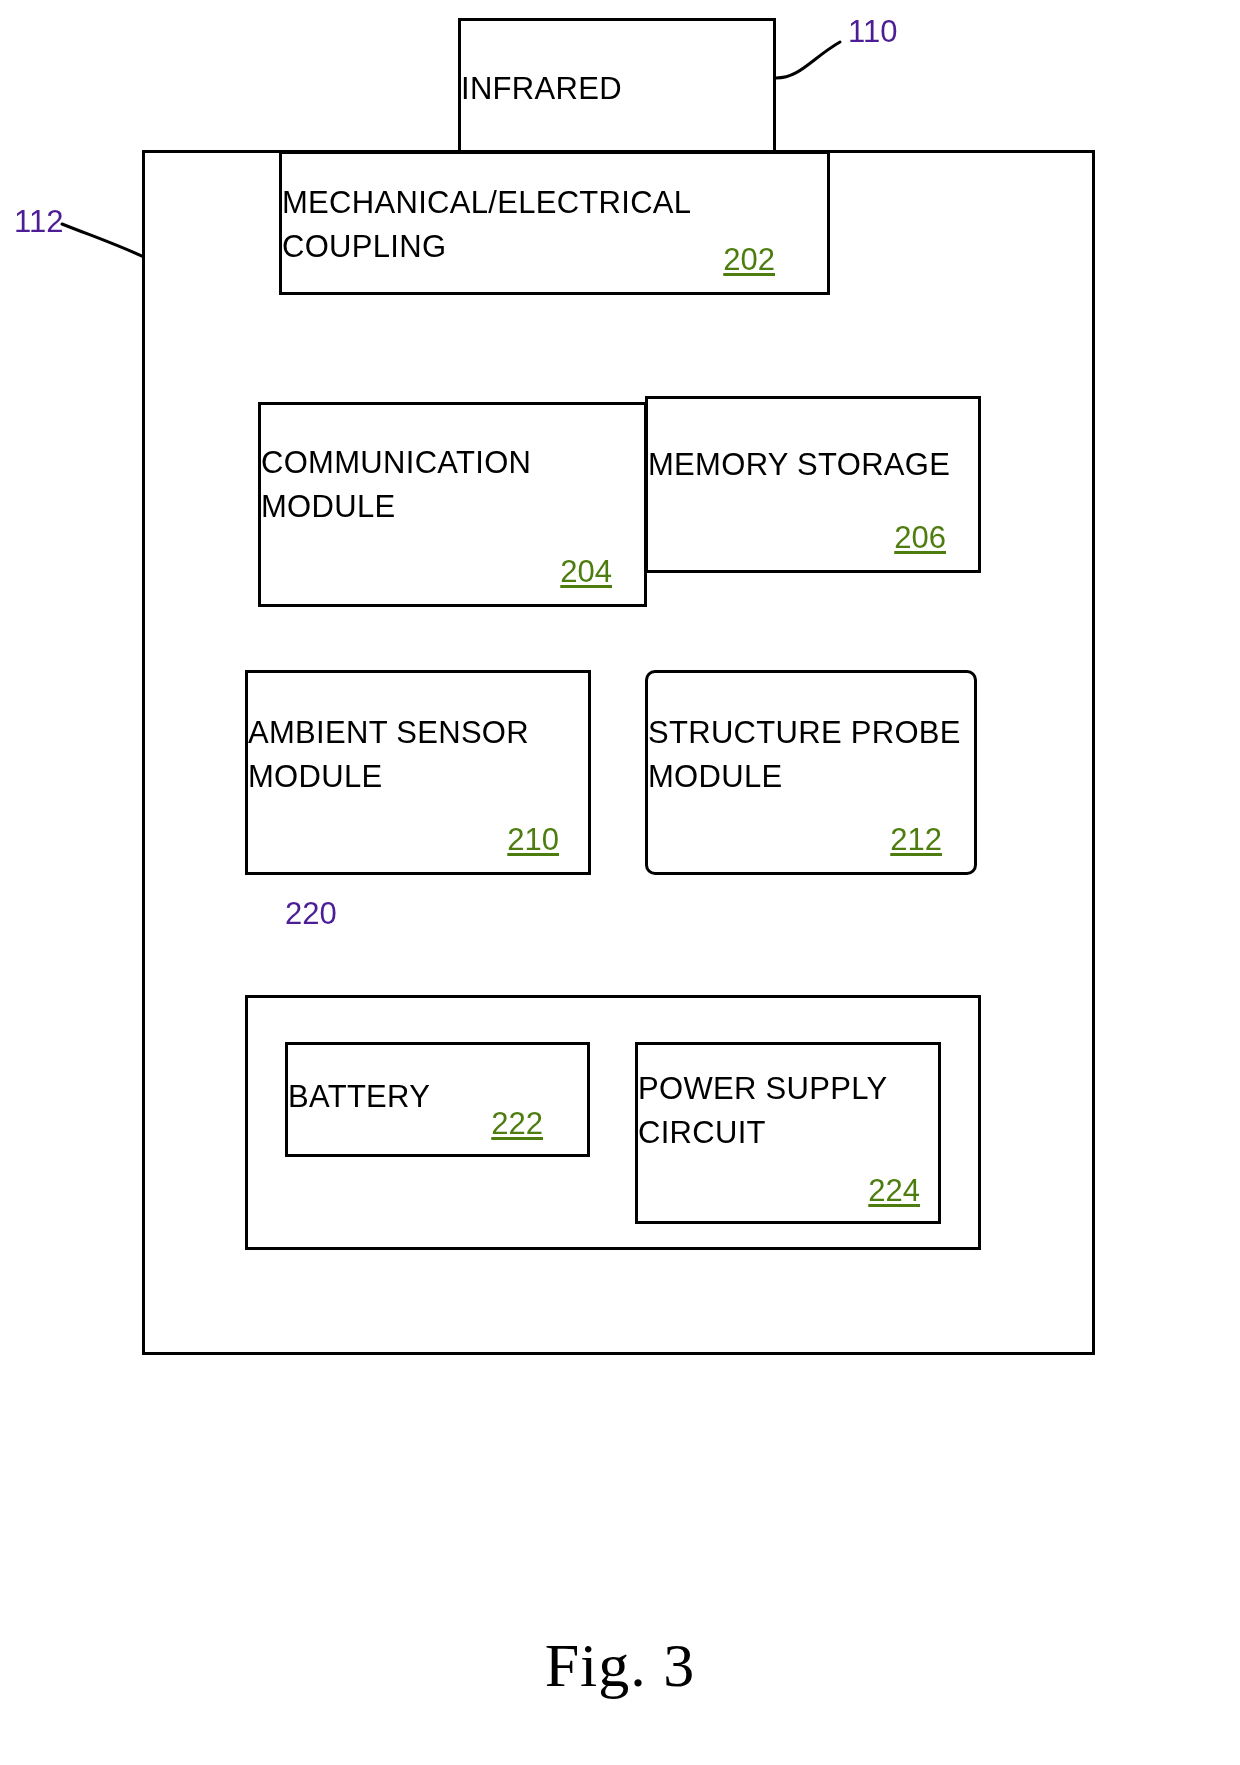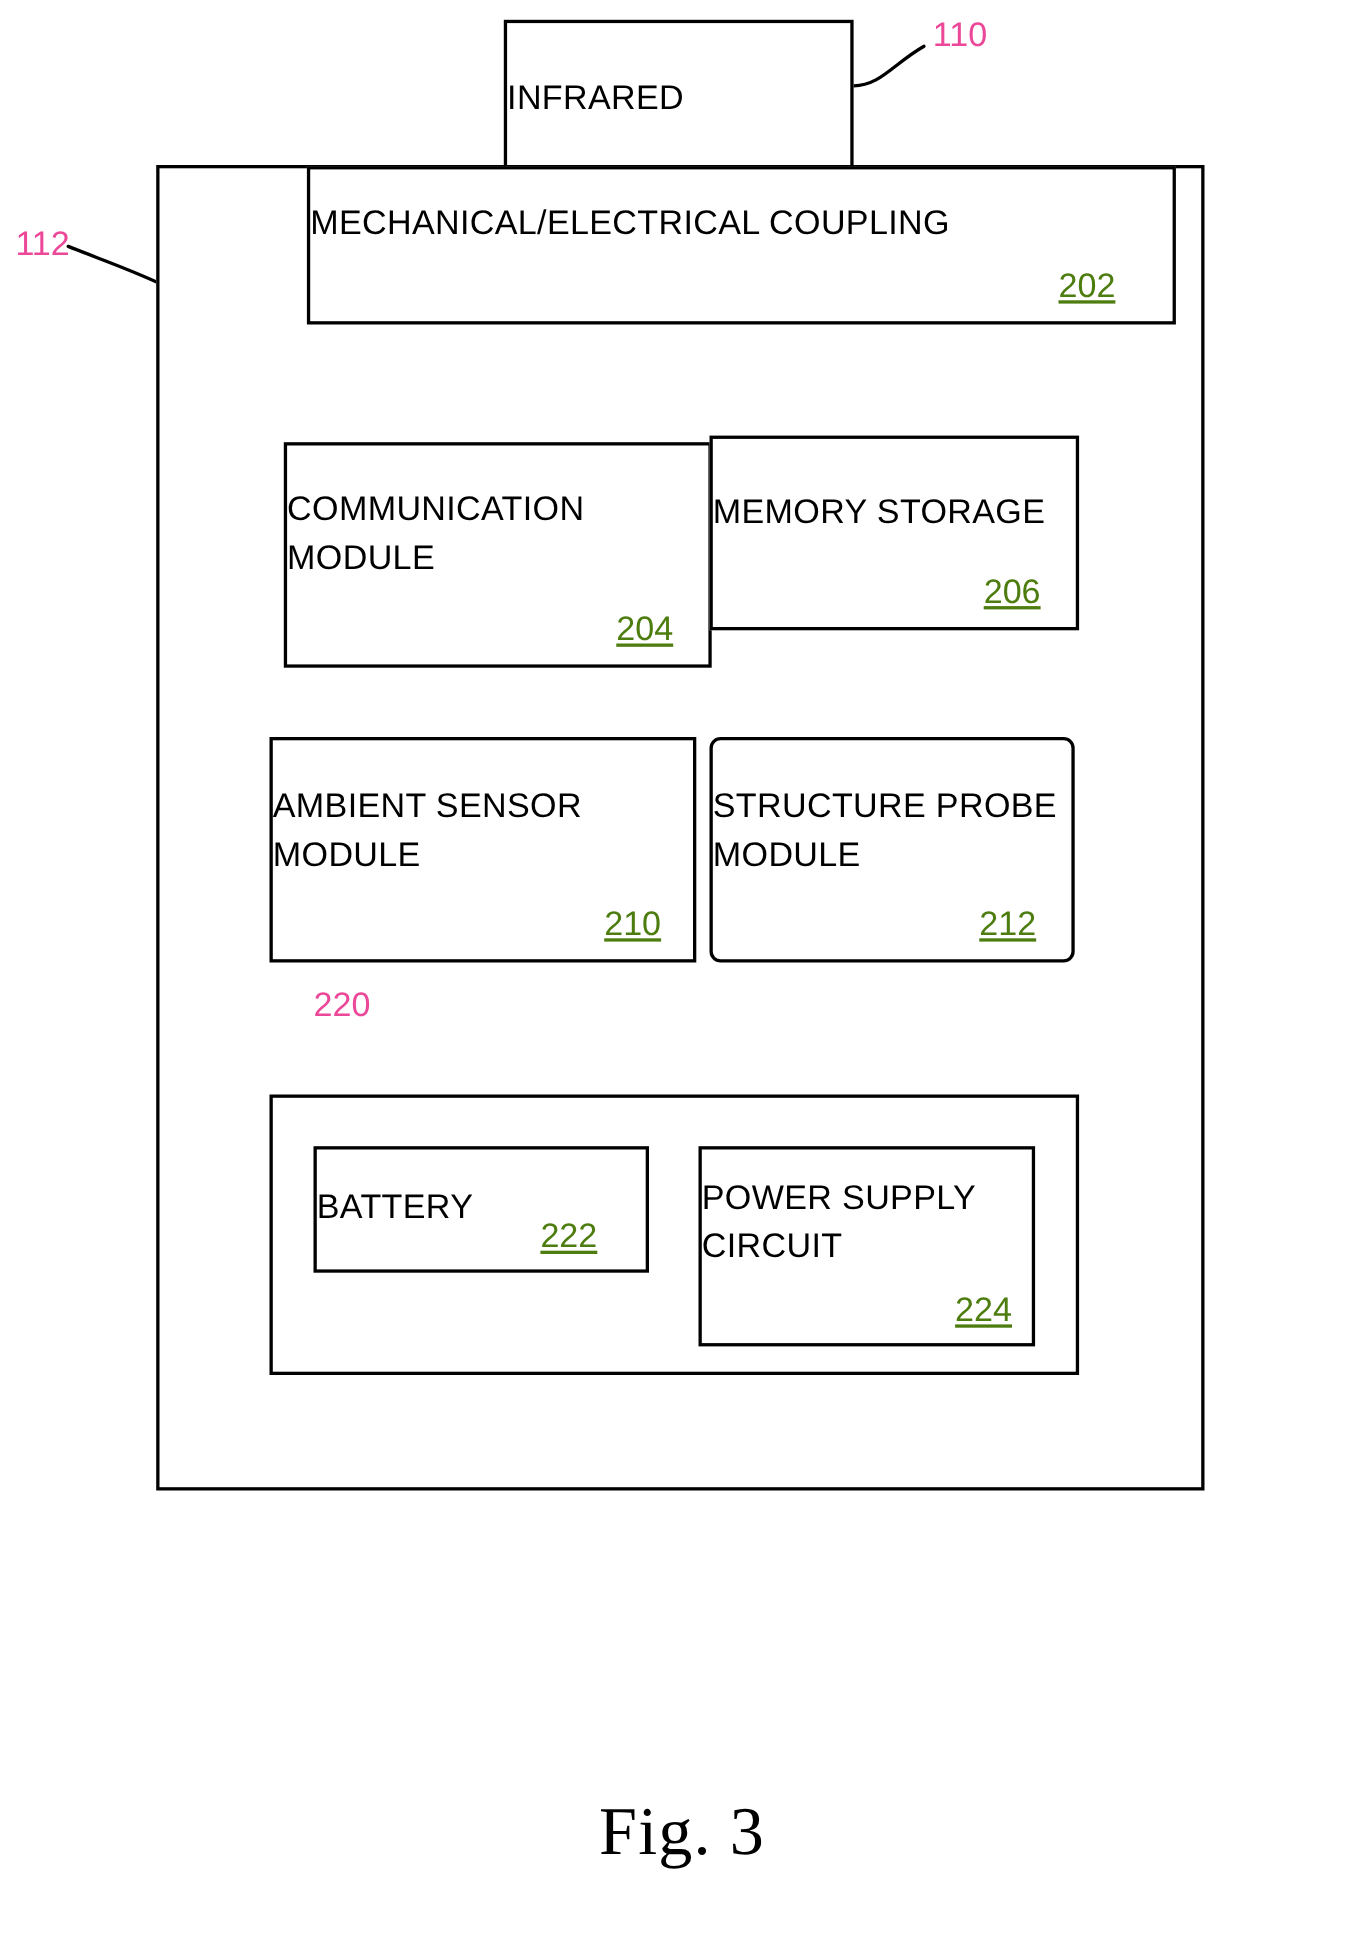--- a/index.html
+++ b/index.html
@@ -47,21 +47,21 @@
     position: absolute;
     font-size: 31px;
     text-decoration: underline;
     text-underline-offset: 3px;
     color: #4d7c0f;
   }
 
   .ref-outer {
     position: absolute;
     font-size: 31px;
-    color: #ec4899;
+    color: #4c1d95;
   }
 
   
   #infrared-box {
     left: 458px;
     top: 18px;
     width: 318px;
     height: 136px;
   }
   #infrared-label {
@@ -73,21 +73,21 @@
     left: 142px;
     top: 150px;
     width: 953px;
     height: 1205px;
   }
 
   
   #coupling-box {
     left: 279px;
     top: 151px;
-    width: 790px;
+    width: 551px;
     height: 144px;
   }
   #coupling-label {
     top: 27px;
   }
   #coupling-ref {
     right: 52px;
     bottom: 14px;
   }
 
@@ -118,21 +118,21 @@
   }
   #memory-ref {
     right: 32px;
     bottom: 14px;
   }
 
   
   #ambient-box {
     left: 245px;
     top: 670px;
-    width: 388px;
+    width: 346px;
     height: 205px;
   }
   #ambient-label {
     top: 38px;
   }
   #ambient-ref {
     right: 29px;
     bottom: 14px;
   }
 

